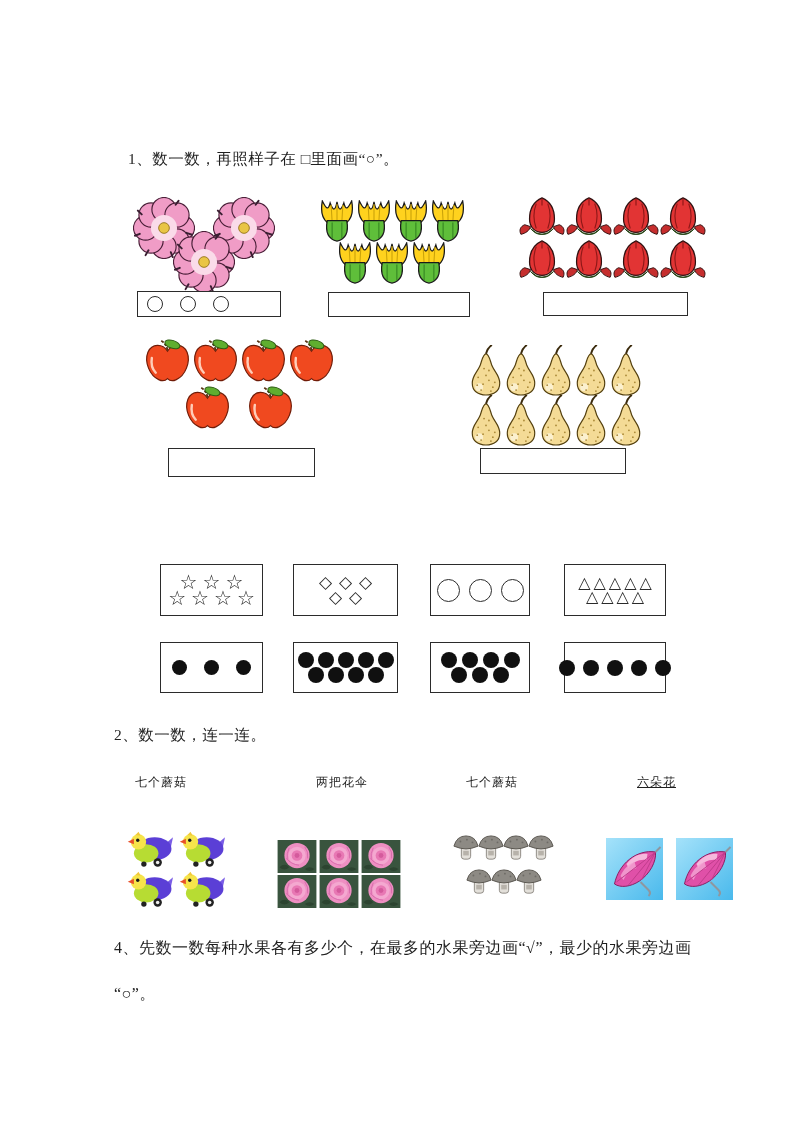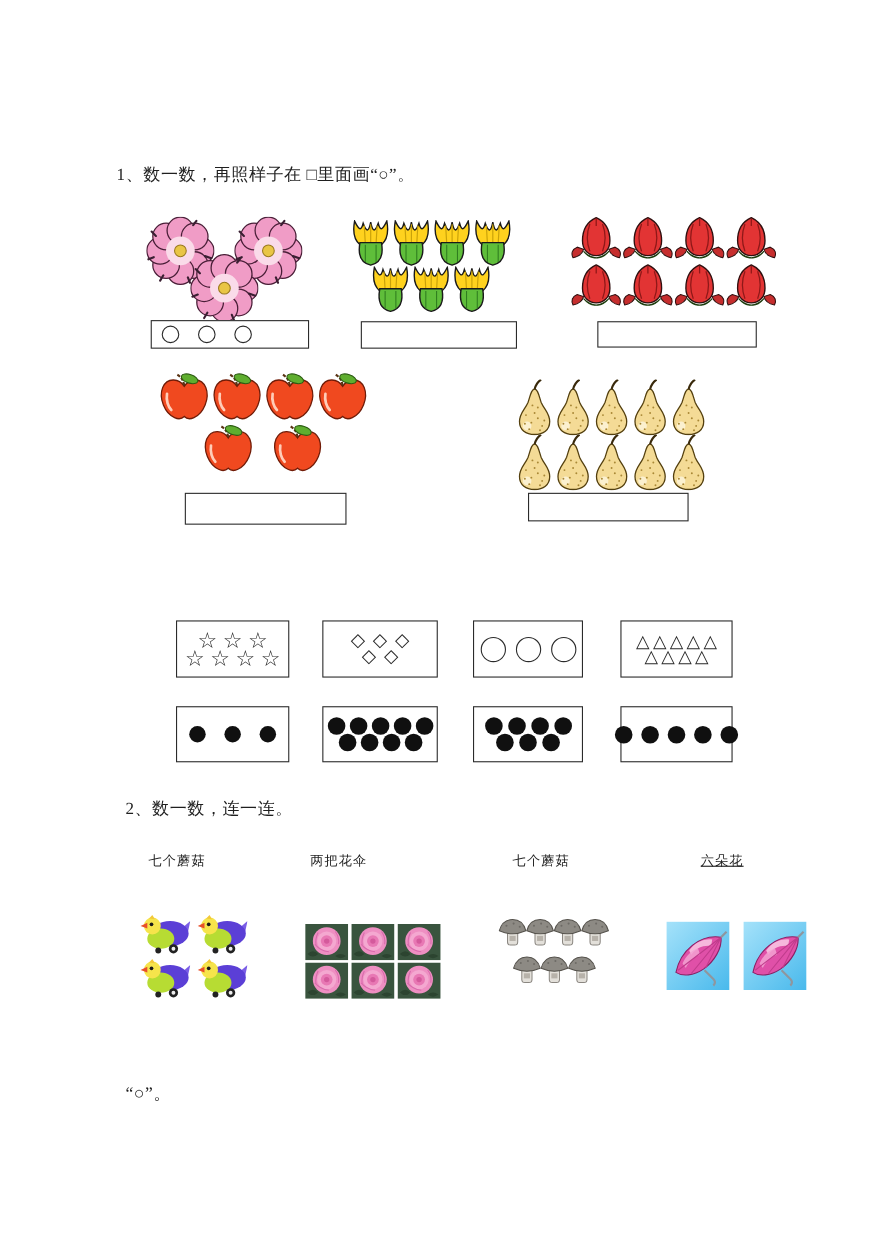--- a/index.html
+++ b/index.html
@@ -1,20 +1,20 @@
 <!DOCTYPE html>
 <html><head>
 <meta charset="utf-8">
 <style>
   html,body{margin:0;padding:0;background:#ffffff;}
   .page{position:relative;width:793px;height:1122px;background:#fff;overflow:hidden;
         font-family:"Liberation Serif","DejaVu Serif",serif;color:#1f1f1f;}
   .title{position:absolute;left:119px;top:100px;font-size:19px;font-weight:700;margin:0;letter-spacing:.5px;}
   .prompt{position:absolute;margin:0;font-size:15.5px;letter-spacing:.5px;}
-  #q1p{left:106px;top:149px;}
+  #q1p{left:128px;top:149px;}
   #q2p{left:114px;top:500px;}
   #q3p{left:114px;top:725px;}
   #q4l1{left:114px;top:938px;font-size:16px;}
   #q4l2{left:114px;top:984px;font-size:16px;}
 
   
   .icon-group{position:absolute;}
   .icon-row{display:flex;justify-content:center;line-height:1;}
   .icon{display:inline-flex;align-items:center;justify-content:center;}
   .icon svg{width:100%;height:100%;display:block;}
@@ -65,21 +65,21 @@
   #q2t2{left:293px;top:564px;width:105px;height:52px;} #q2t2 .glyph{font-size:17px;} #q2t2 .icon-row{gap:7px;}
   #q2t3{left:430px;top:564px;width:100px;height:52px;} #q2t3 .ring{width:21px;height:21px;border-width:1.7px;} #q2t3 .icon-row{gap:9px;}
   #q2t4{left:564px;top:564px;width:102px;height:52px;} #q2t4 .glyph{font-size:16px;} #q2t4 .icon-row{gap:3px;}
   #q2b1{left:160px;top:642px;width:103px;height:51px;} #q2b1 .dot{width:15px;height:15px;} #q2b1 .icon-row{gap:17px;}
   #q2b2{left:293px;top:642px;width:105px;height:51px;} #q2b2 .icon-row{gap:4px;} #q2b2 .icon-row+.icon-row{margin-top:-1px;}
   #q2b3{left:430px;top:642px;width:100px;height:51px;} #q2b3 .icon-row{gap:5px;} #q2b3 .icon-row+.icon-row{margin-top:-1px;}
   #q2b4{left:564px;top:642px;width:102px;height:51px;} #q2b4 .icon-row{gap:8px;}
 
   
   .q3label{position:absolute;top:774px;font-size:12px;letter-spacing:1px;}
-  #lbl1{left:135px;} #lbl2{left:282px;} #lbl3{left:466px;} #lbl4{left:637px;text-decoration:underline;}
+  #lbl1{left:135px;} #lbl2{left:316px;} #lbl3{left:466px;} #lbl4{left:637px;text-decoration:underline;}
 
   #grp-bird{left:126px;top:831px;width:100px;}
   .g-bird .icon{width:46px;height:37px;}
   .g-bird .icon-row{gap:6px;}
   .g-bird .icon-row+.icon-row{margin-top:3px;}
 
   #grp-prose{left:276px;top:840px;width:126px;}
   .g-prose .icon{width:40px;height:33px;}
   .g-prose .icon-row{gap:2px;}
   .g-prose .icon-row+.icon-row{margin-top:2px;}
@@ -980,15 +980,16 @@
       <path d="M20 26 C25 19 33 15 41 16 L40 22 C33 21 26 24 22 30 Z" fill="#f6b8dc"></path>
       <path d="M14 38 C17 31 22 26 28 24 L30 30 C24 32 19 37 17 42 Z" fill="#f2a2d2" opacity="0.85"></path>
       <path d="M49 14 L10 44 M49 14 L22 47 M49 14 L35 42" stroke="#c03c8c" stroke-width="1" fill="none"></path>
       <line x1="49" y1="14" x2="54" y2="9" stroke="#8f969e" stroke-width="2"></line>
       <path d="M34 44 L42 52 q3 3 0 6" stroke="#8f969e" stroke-width="2" fill="none"></path>
           </svg>
         </span>
       </div>
     </div>
 
+  <p class="prompt" id="q4l1">4、先数一数每种水果各有多少个，在最多的水果旁边画“√”，最少的水果旁边画</p>
   <p class="prompt" id="q4l2">“○”。</p>
 
 </div>
 
 </body></html>

